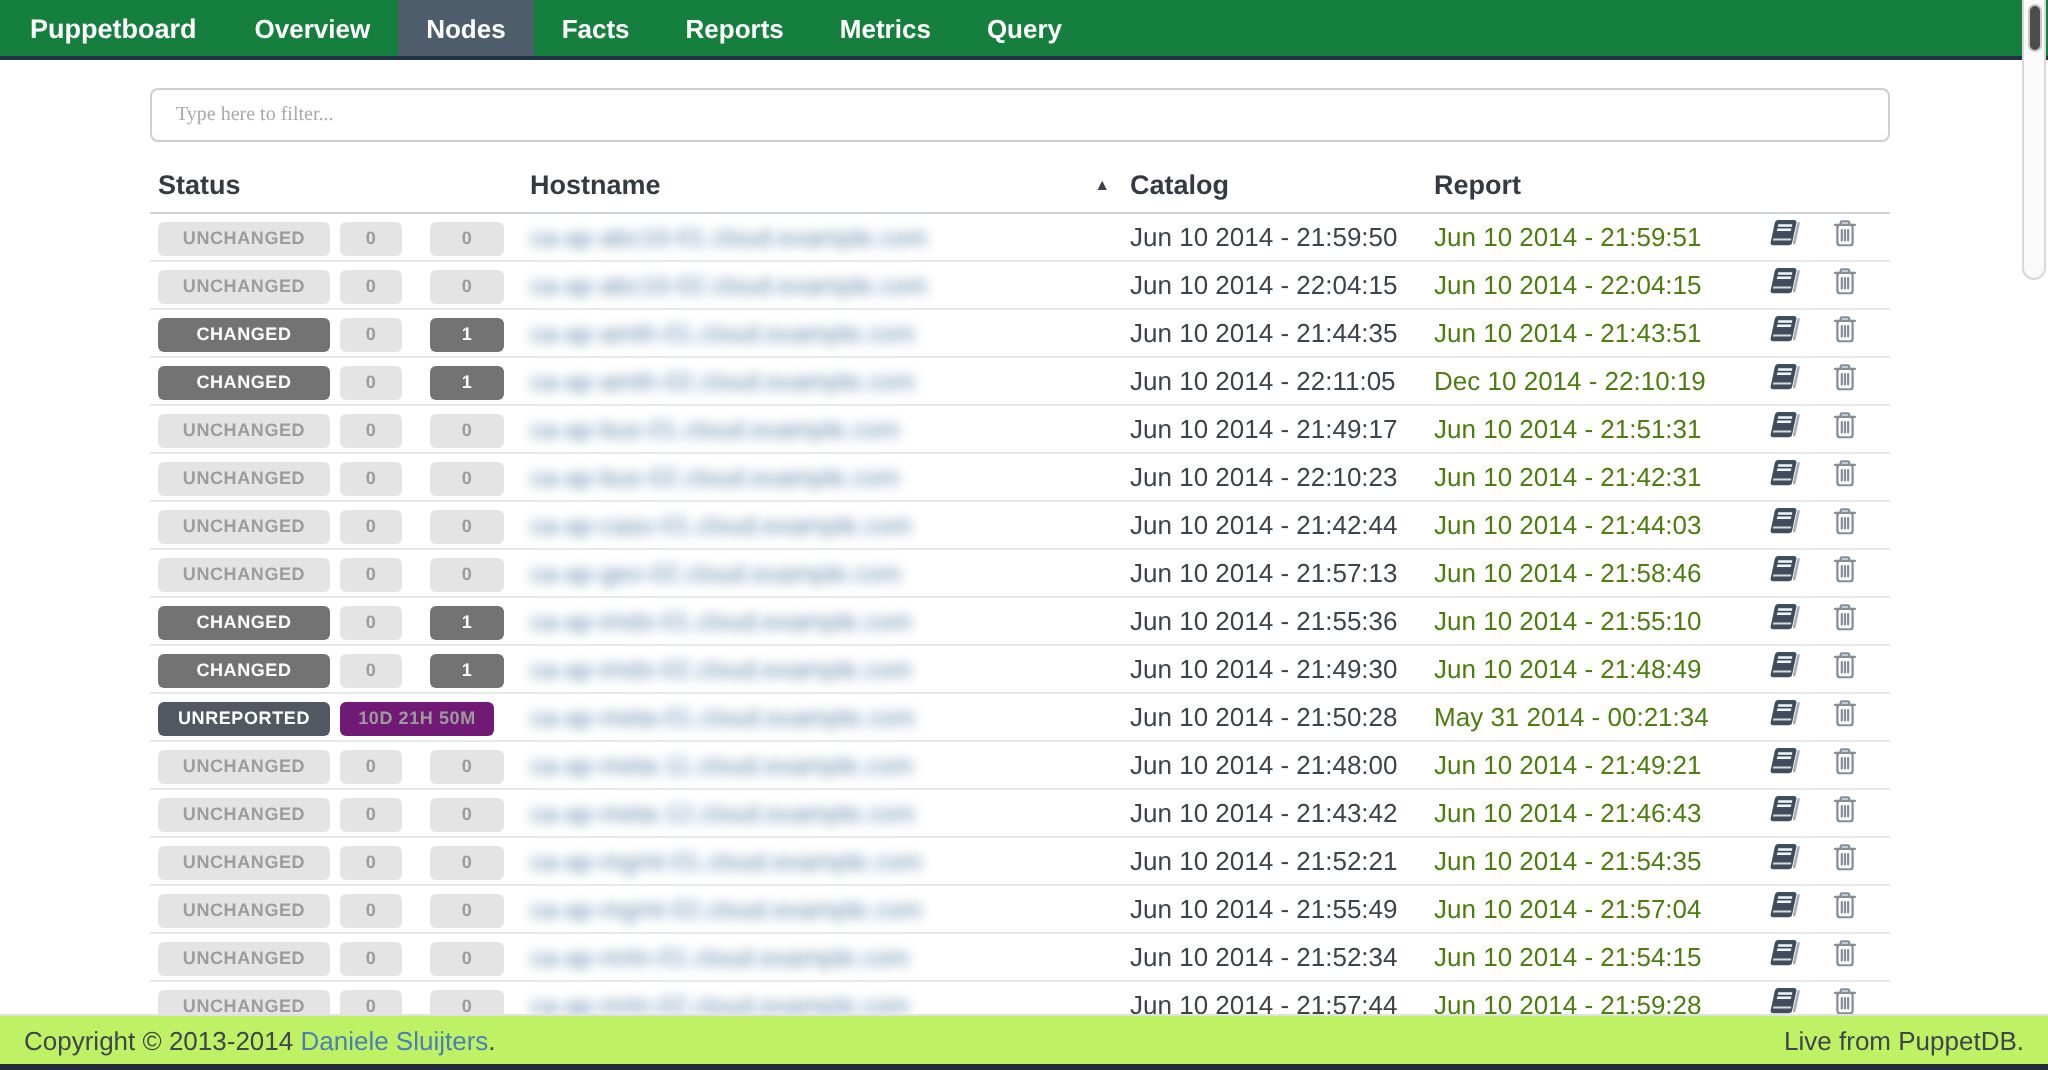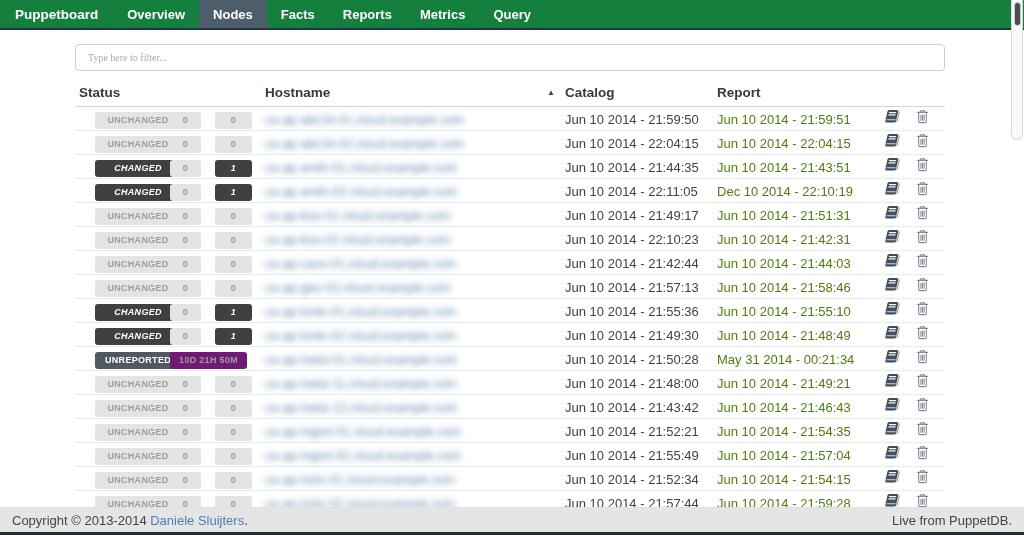--- a/index.html
+++ b/index.html
@@ -54,41 +54,41 @@
   }
   th.th-status { padding-left:4px; }
   td { height:24px; border-bottom:1px solid #e7e9eb; vertical-align:middle; padding:0; }
   .sort-arrow { float:right; font-size:8px; color:#3c434a; margin-right:10px; margin-top:3px; cursor:pointer; }
   
   .badge {
     display:inline-block; height:17px; line-height:17px;
     border-radius:3px; font-size:9px; font-weight:700;
     text-align:center; letter-spacing:.3px;
   }
-  .status-badge { width:86px; margin-left:20px; }
+  .status-badge { width:86px; margin-left:4px; }
   .count1-badge { width:31px; }
   .count2-badge { width:37px; }
   .badge-unchanged, .badge-muted { background:#e4e4e4; color:#9c9c9c; }
-  .badge-changed  { background:#404040; color:#ffffff;font-style:italic; }
+  .badge-changed  { background:#737373; color:#ffffff; }
   .badge-unreported { background:#515861; color:#ffffff; }
   .badge-duration { background:#701a75; color:#9c9c9c; width:77px; }
   
   .hostname {
     font-size:12.5px; color:#44719f; text-decoration:none;
     filter:blur(3px); opacity:.85; cursor:pointer; white-space:nowrap;
   }
   .catalog-ts { font-size:13px; color:#3c434a; white-space:nowrap; }
   .report-link { font-size:13px; color:#4d7c0f; text-decoration:none; cursor:pointer; white-space:nowrap; }
   .icon-btn { cursor:pointer; display:inline-block; vertical-align:middle; }
   td.cell-book { text-align:center; }
   td.cell-trash { text-align:left; padding-left:6px; }
   
   .footer {
     position:absolute; left:0; right:0; bottom:0;
-    height:28px; background:#e5e5e5;
+    height:28px; background:#bef264;
     border-top:1px solid #e0e0e0;
     border-bottom:3px solid #232d38;
     display:flex; align-items:center; justify-content:space-between;
     padding:0 12px; font-size:13px; color:#3f454b;
     z-index:5;
   }
   .footer a { color:#4a7fb5; text-decoration:none; cursor:pointer; }
   
   .scrollbar-track {
     position:absolute; top:0; right:1px; width:12px; height:140px;

